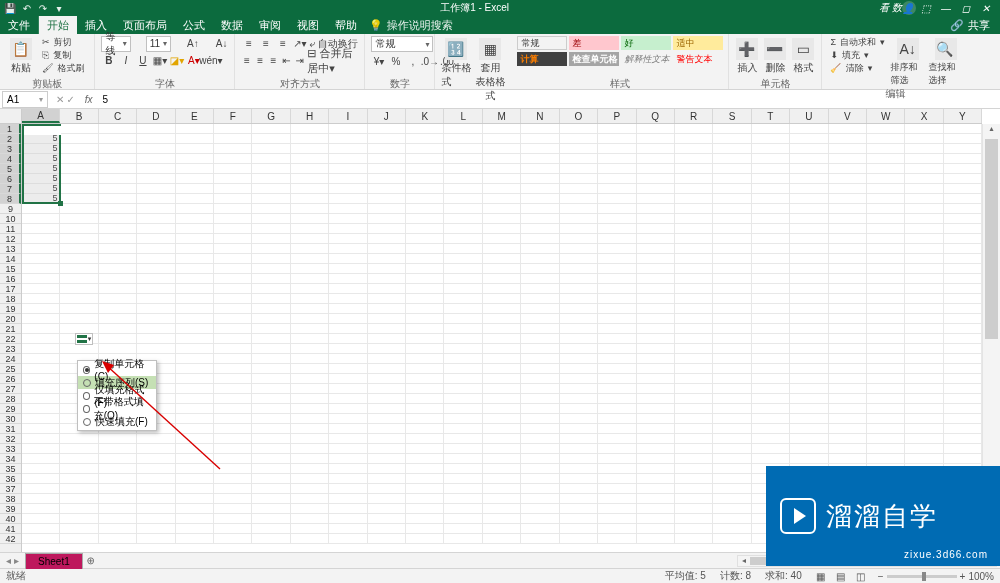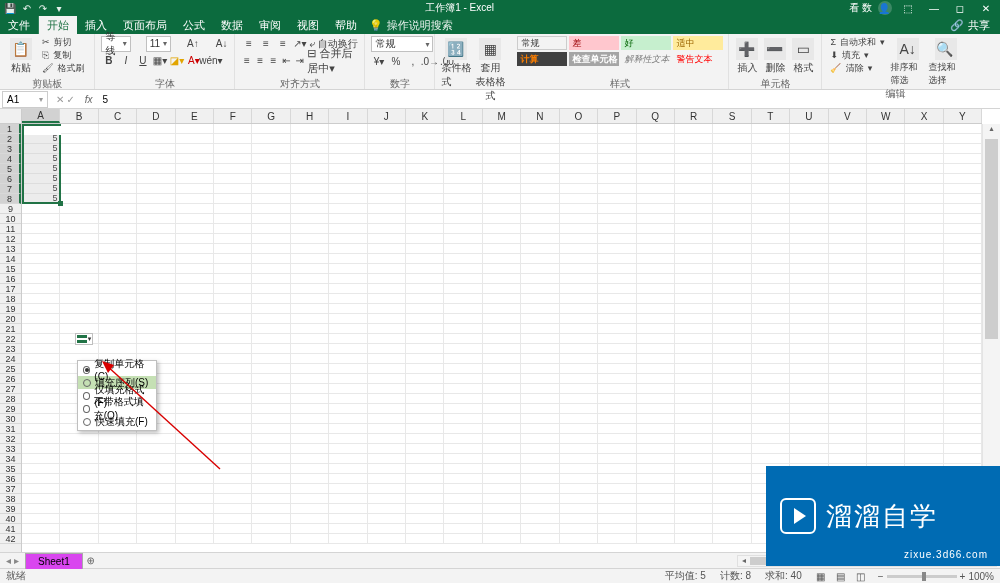--- a/index.html
+++ b/index.html
@@ -3,21 +3,21 @@
 <meta charset="utf-8">
 <style>
   * { margin: 0; padding: 0; box-sizing: border-box; font-family: "Microsoft YaHei", "Segoe UI", sans-serif; }
   body { width: 1000px; height: 583px; background: #fff; font-size: 11px; overflow: hidden; position: relative; }
 
   
   .titlebar { height: 16px; background: #0c6b3e; color: #fff; display: flex; align-items: center; font-size: 10px; }
   .titlebar .qa { display: flex; gap: 2px; padding: 0 4px; }
   .titlebar .qa span { width: 14px; height: 14px; display: flex; align-items: center; justify-content: center; opacity: .9; }
   .titlebar .title { flex: 1; text-align: center; }
-  .titlebar .right { display: flex; align-items: center; gap: 6px; padding-right: 4px; }
+  .titlebar .right { display: flex; align-items: center; padding-right: 4px; font-style: italic; }
   .titlebar .right .avatar { width: 14px; height: 14px; border-radius: 50%; background: rgba(255,255,255,.2); display: flex; align-items: center; justify-content: center; }
   .titlebar .right .winbtn { width: 20px; text-align: center; }
 
   
   .menubar { height: 18px; background: #0c6b3e; display: flex; align-items: stretch; color: #fff; font-size: 11px; }
   .menubar .tab { padding: 0 8px; display: flex; align-items: center; }
   .menubar .tab.active { background: #f3f3f3; color: #217346; }
   .menubar .tab.file { background: #0c6b3e; color: #fff; border-right: 1px solid rgba(255,255,255,.15); }
   .menubar .search { margin-left: 4px; display: flex; align-items: center; gap: 4px; opacity: .9; }
   .menubar .spacer { flex: 1; }
@@ -76,21 +76,21 @@
   .autofillbtn { position:absolute; width:18px; height:12px; border:1px solid #bfbfbf; background:#fff; display:flex; align-items:center; justify-content:center;}
   .autofillbtn .ic { width:10px; height:8px; background: linear-gradient(#217346 3px, #fff 3px, #fff 5px, #217346 5px);}
   .autofillbtn .d { font-size:7px; margin-left:1px; color:#333;}
 
   
   .arrow { position:absolute; pointer-events:none; }
 
   
   .sheetbar { height:16px; border-top:1px solid #d4d4d4; display:flex; align-items:center; font-size:10px; background:#f3f3f3;}
   .sheetbar .nav { display:flex; gap:3px; padding:0 6px; color:#888;}
-  .sheetbar .tab { padding:0 12px; height:16px; border:1px solid #aaa; border-bottom:none; background:#d946ef; display:flex; align-items:center;}
+  .sheetbar .tab { padding:0 12px; height:16px; border:1px solid #aaa; border-bottom:none; background:#be185d; display:flex; align-items:center;}
   .sheetbar .add { width:16px; text-align:center; color:#666;}
   .sheetbar .hscroll { margin-left:auto; width:260px; height:12px; background:#f4f4f4; border:1px solid #e0e0e0; margin-right:3px; position:relative;}
   .sheetbar .hscroll .thumb{ position:absolute; left:12px; top:1px; bottom:1px; width:170px; background:#cdcdcd;}
   .sheetbar .hscroll .l,.sheetbar .hscroll .r{position:absolute; top:0; width:12px; text-align:center; font-size:8px; color:#666;}
   .sheetbar .hscroll .r{right:0;}
 
   
   .statusbar { height:15px; background:#f3f3f3; border-top:1px solid #d4d4d4; display:flex; align-items:center; font-size:10px; color:#555; padding:0 6px;}
   .statusbar .left { }
   .statusbar .spacer { flex:1; }

